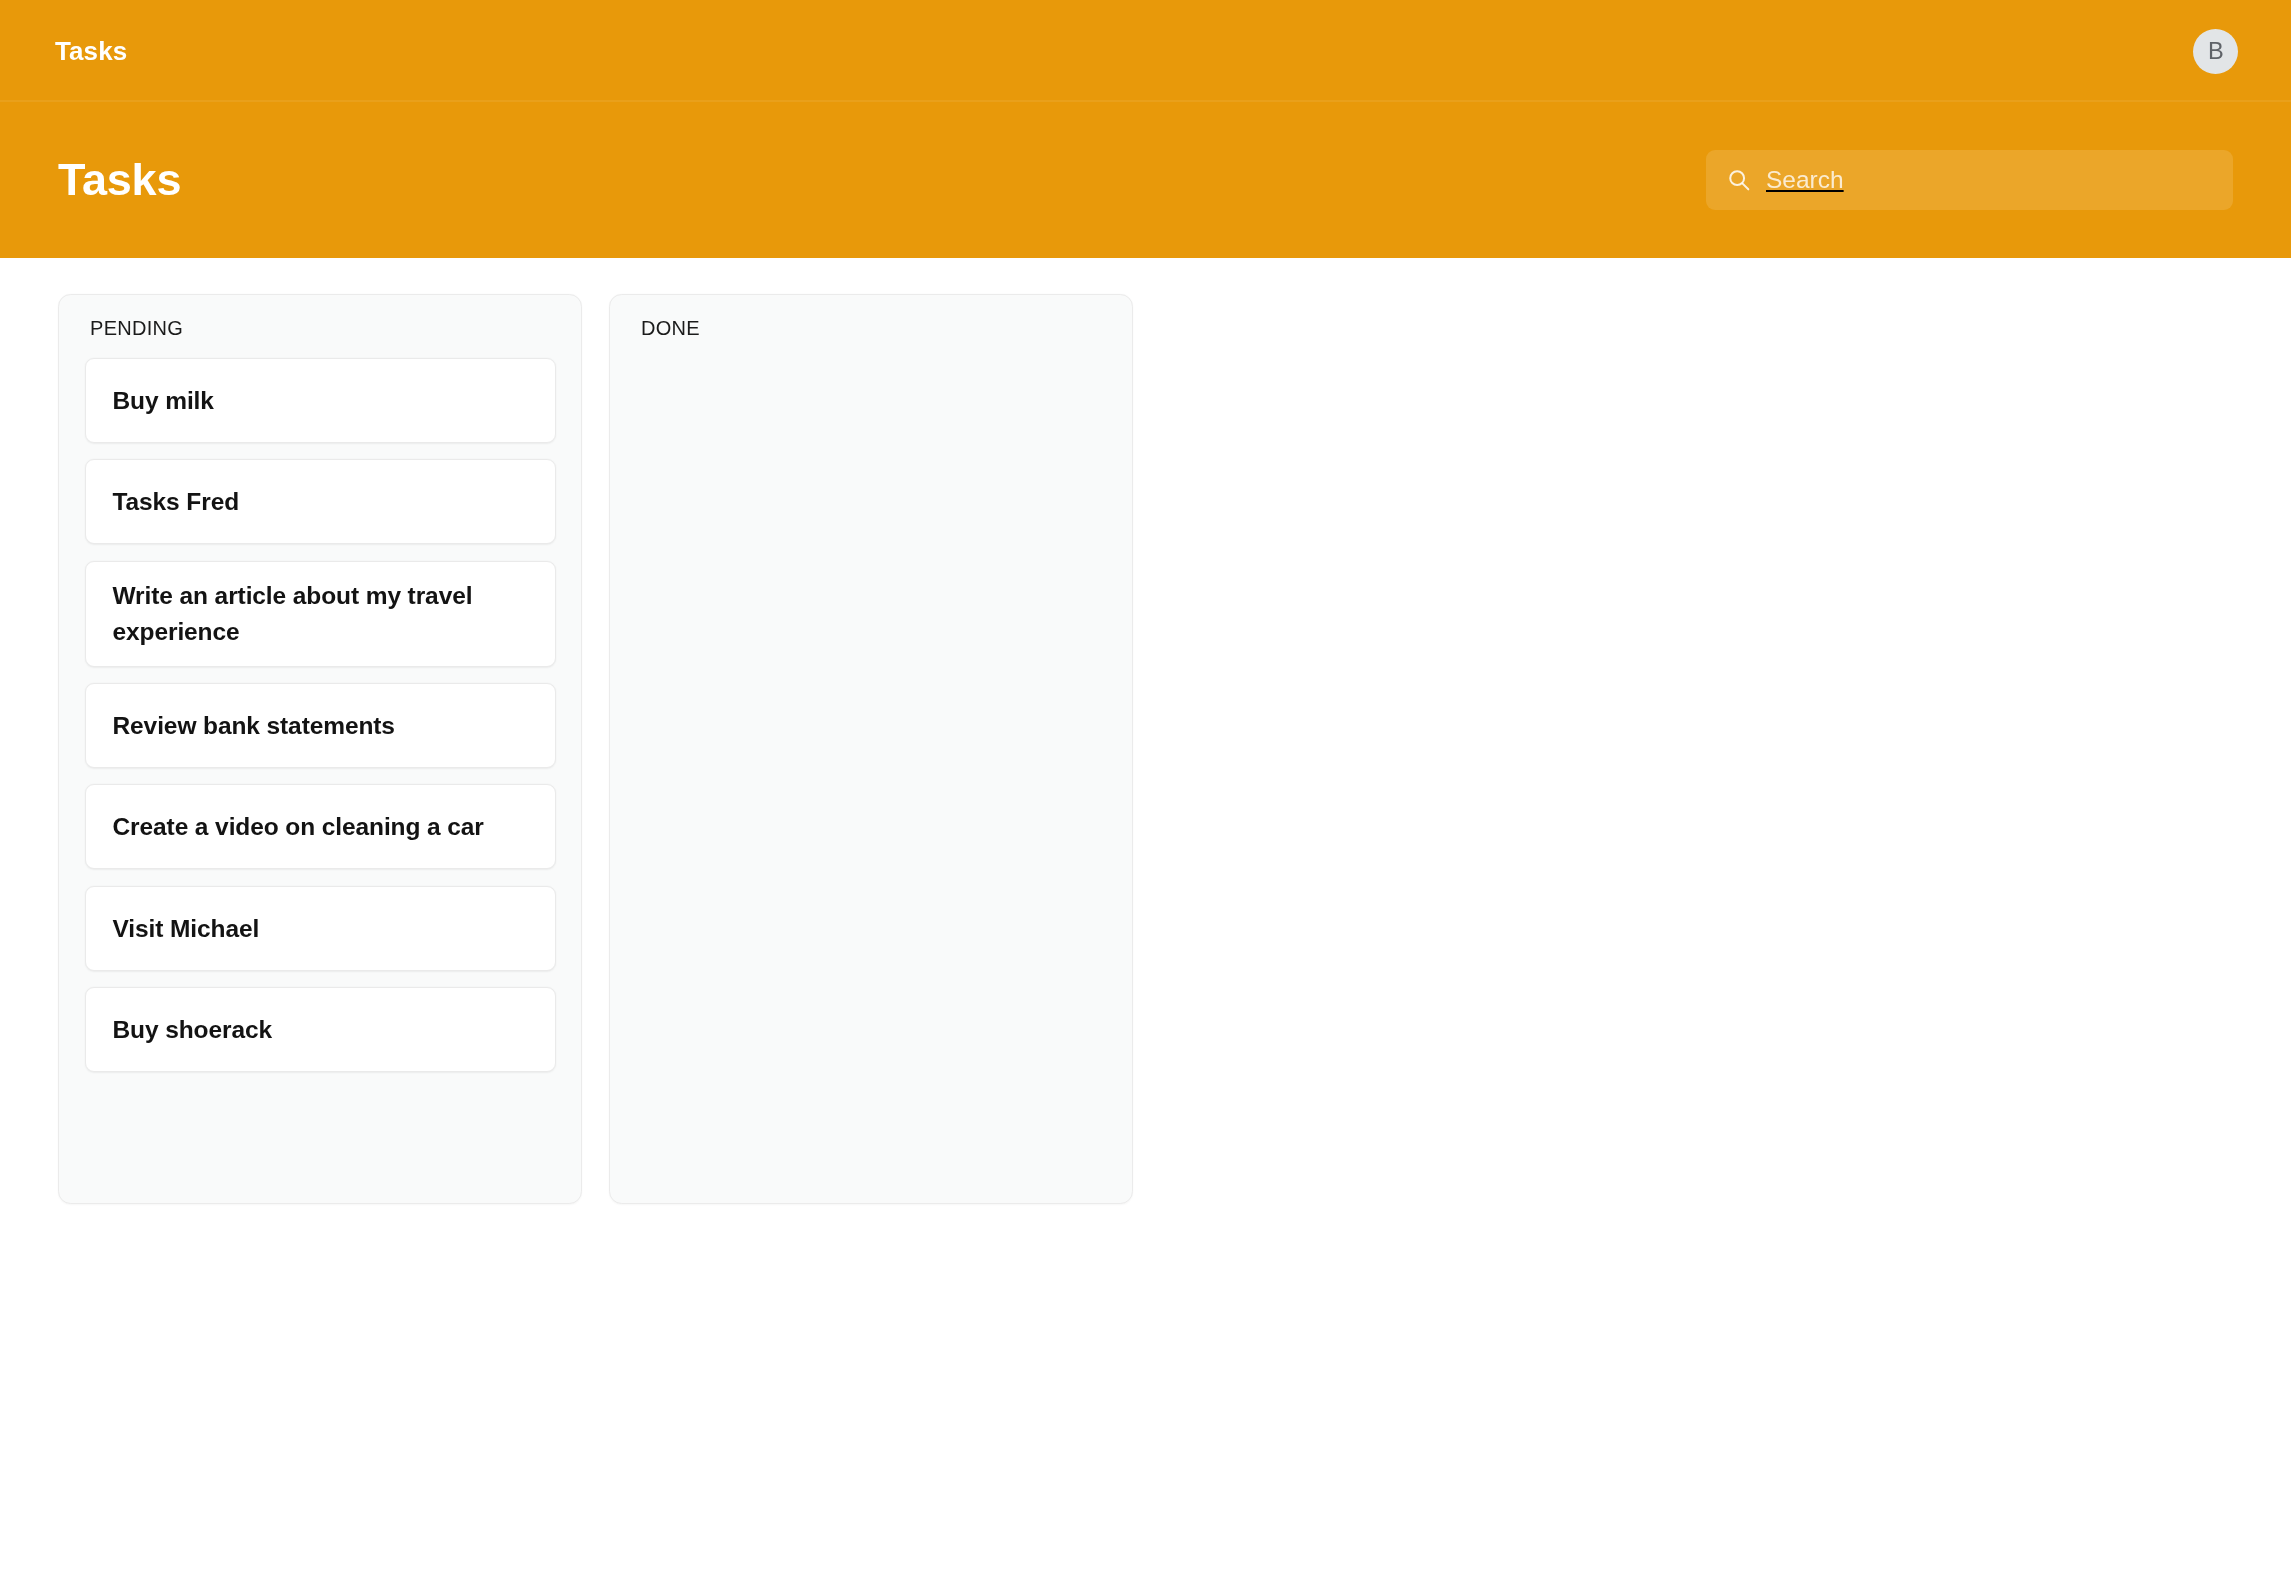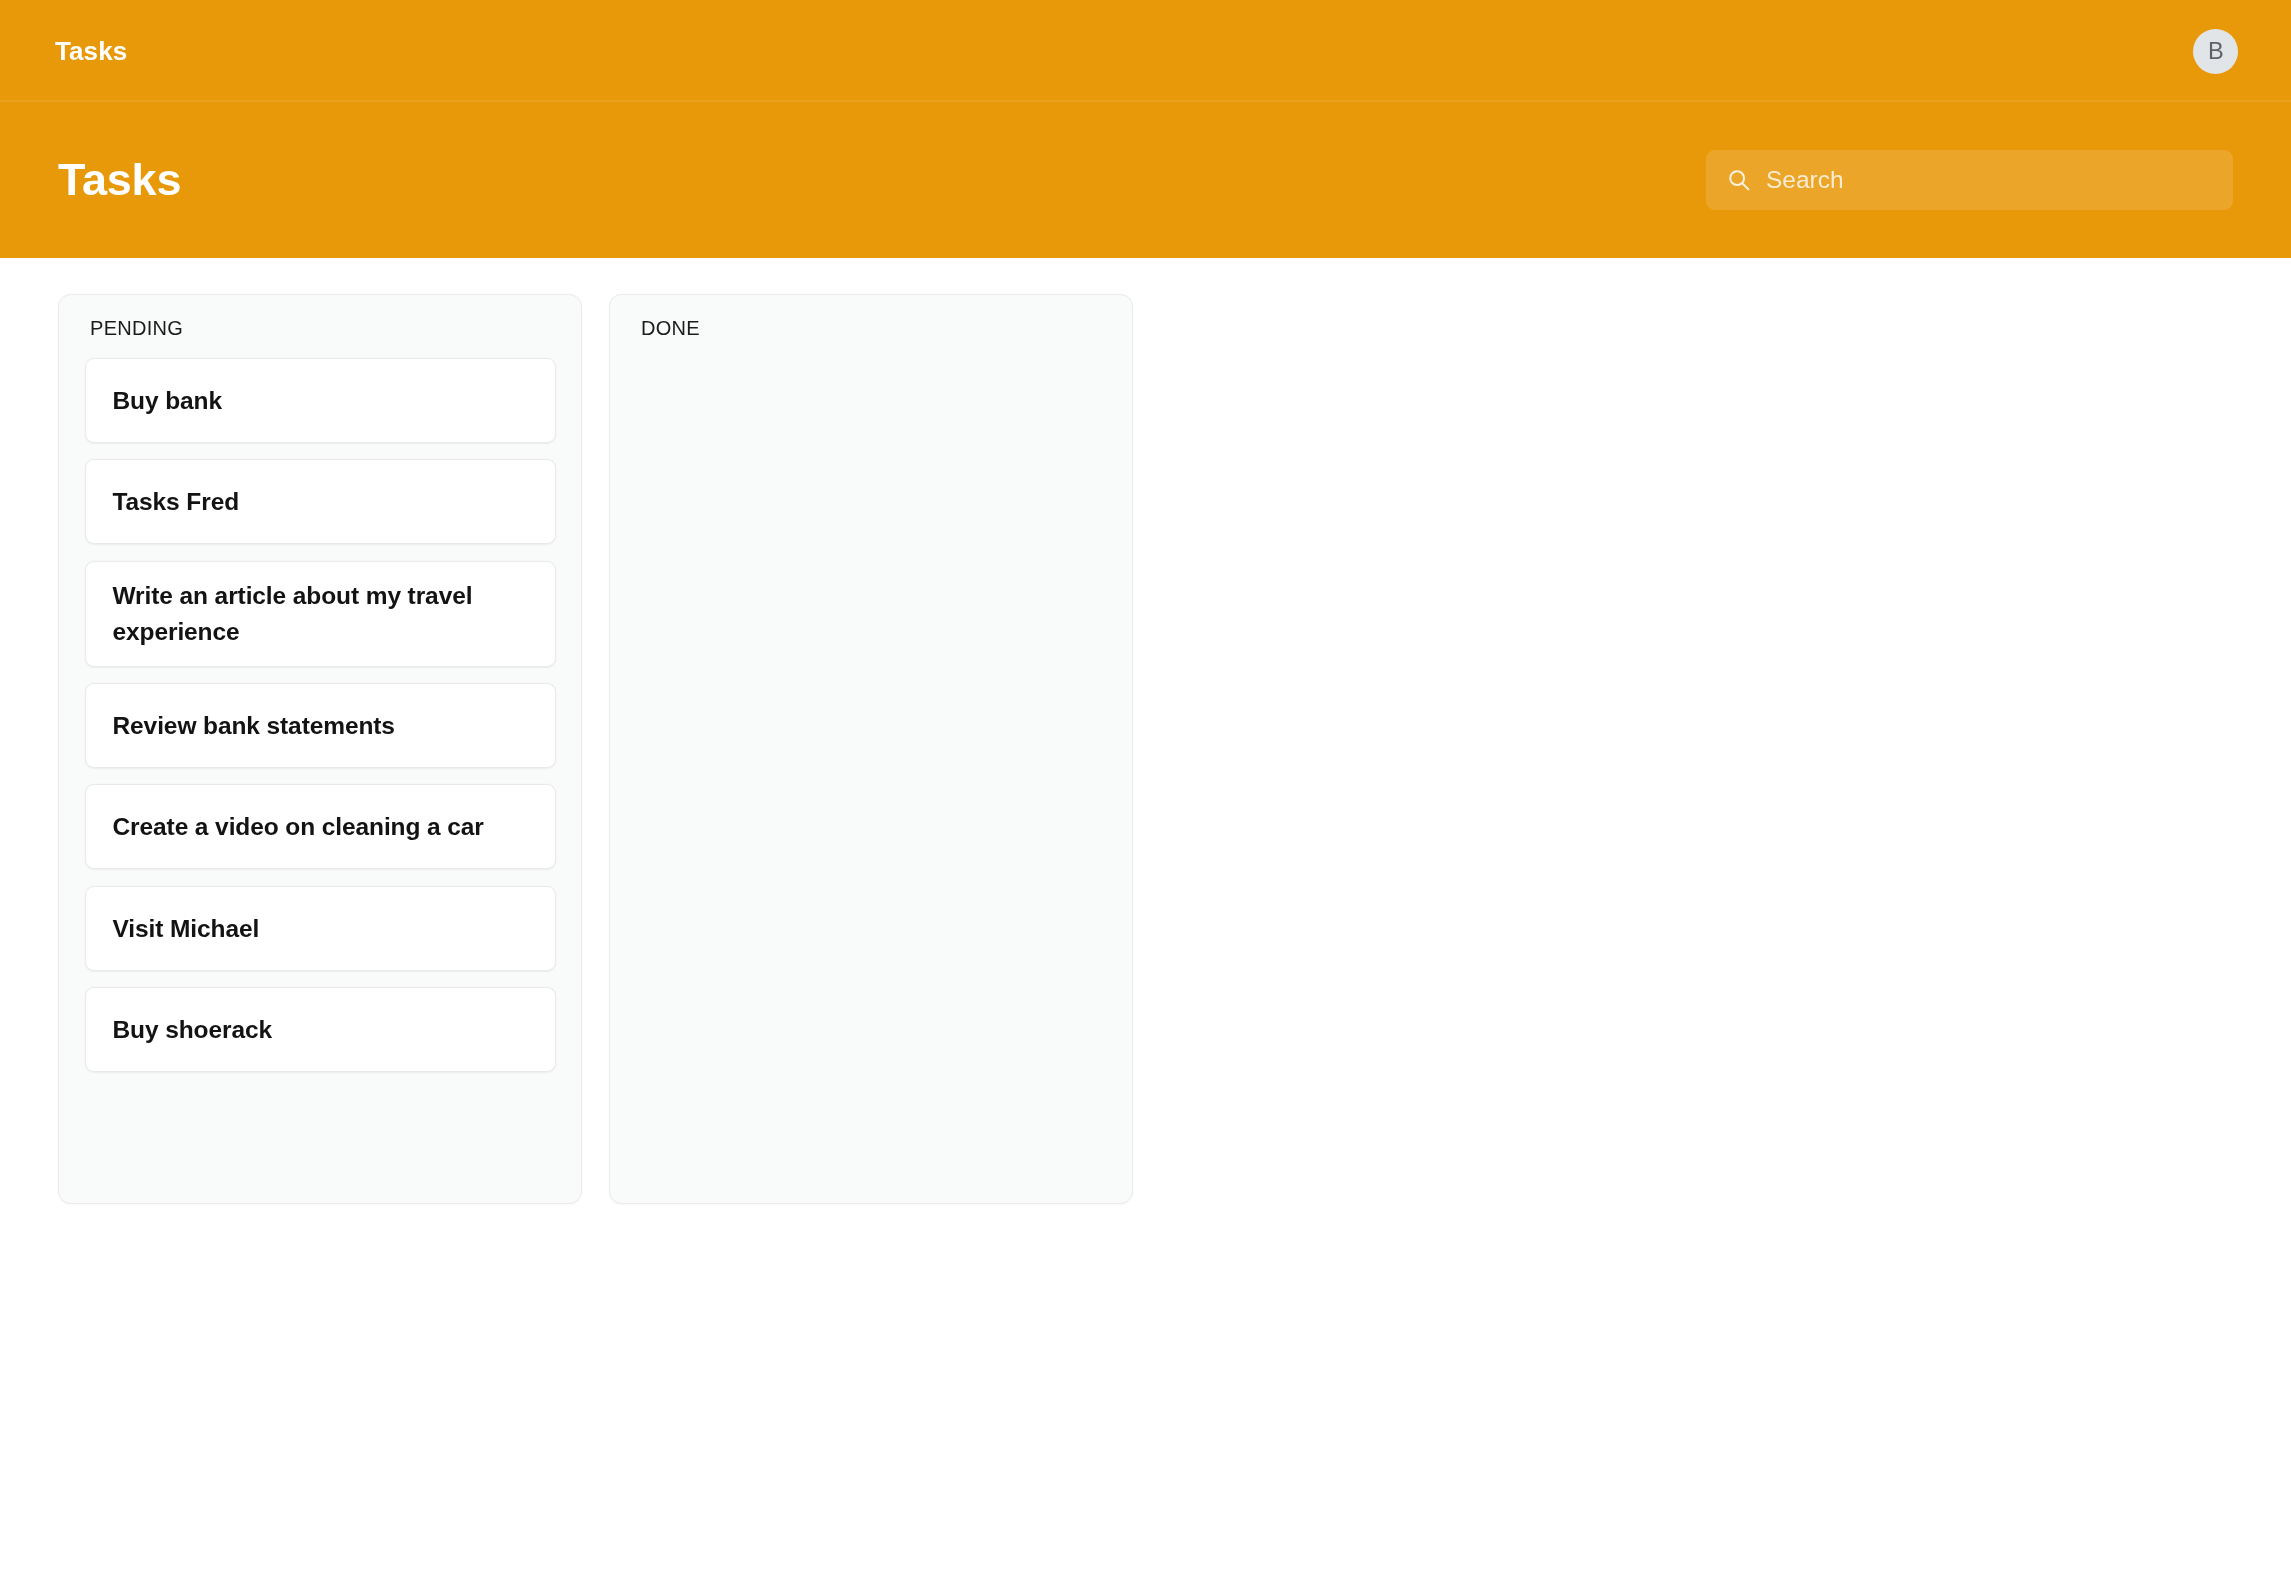--- a/index.html
+++ b/index.html
@@ -69,20 +69,21 @@
   .searchbox {
     width: 527px;
     height: 60px;
     background: rgba(255,255,255,0.13);
     border-radius: 9px;
     display: flex;
     align-items: center;
     padding: 0 20px;
     gap: 14.5px;
     cursor: text;
+    text-decoration: underline;
   }
   .search-icon { display: flex; align-items: center; flex: 0 0 auto; }
   .search-input {
     flex: 1 1 auto;
     background: transparent;
     border: none;
     outline: none;
     color: #ffffff;
     font-family: "Liberation Sans", sans-serif;
     font-size: 24.5px;
@@ -160,21 +161,21 @@
     <input class="search-input" type="text" placeholder="Search" style="">
   </div>
 </div>
 
 <div class="board">
 
   <div class="column">
     <div class="column-title">PENDING</div>
     <div class="cards">
       <div class="card">
-        <span class="card-text">Buy bank</span>
+        <span class="card-text">Buy milk</span>
       </div>
       <div class="card">
         <span class="card-text">Tasks Fred</span>
       </div>
       <div class="card">
         <span class="card-text">Write an article about my travel experience</span>
       </div>
       <div class="card">
         <span class="card-text">Review bank statements</span>
       </div>

